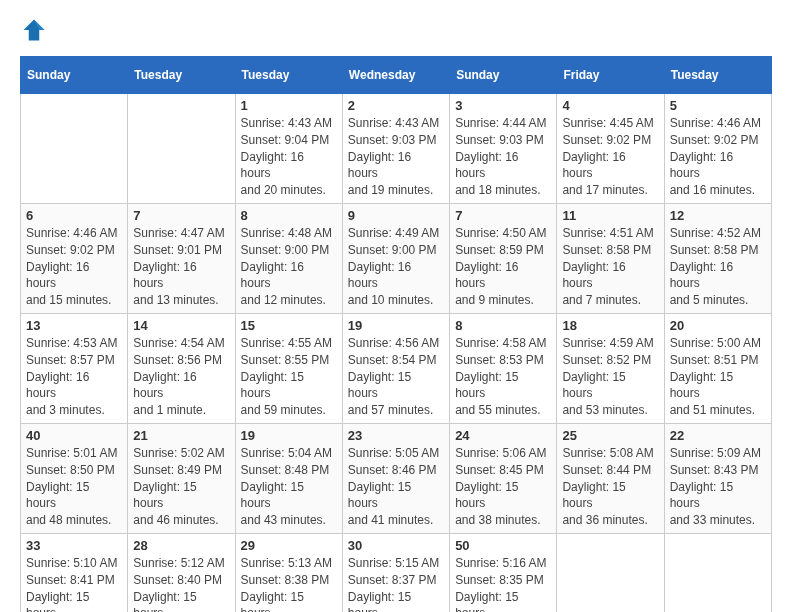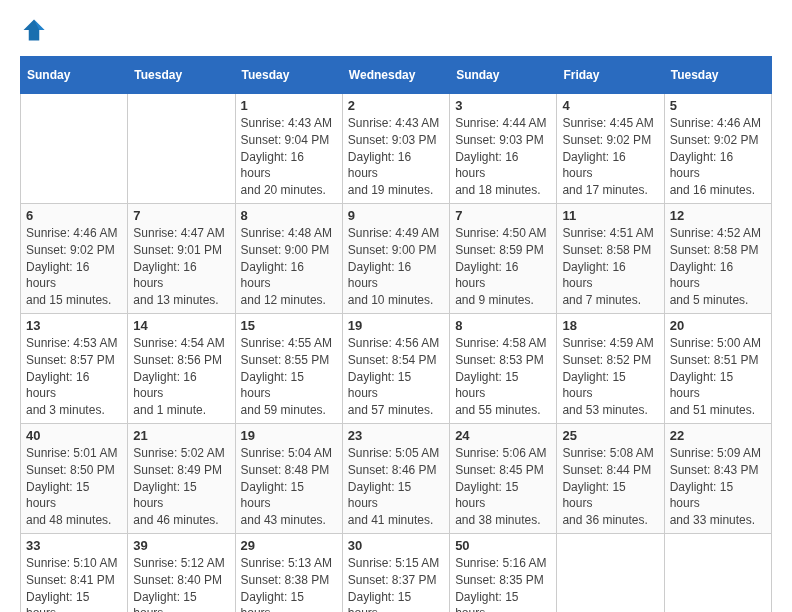--- a/index.html
+++ b/index.html
@@ -245,21 +245,21 @@
             <span class="day-num">22</span>
             <div class="day-info">Sunrise: 5:09 AM<br>Sunset: 8:43 PM<br>Daylight: 15 hours<br>and 33 minutes.</div>
           </td>
         </tr>
         <tr>
           <td>
             <span class="day-num">33</span>
             <div class="day-info">Sunrise: 5:10 AM<br>Sunset: 8:41 PM<br>Daylight: 15 hours<br>and 30 minutes.</div>
           </td>
           <td>
-            <span class="day-num">39</span>
+            <span class="day-num">28</span>
             <div class="day-info">Sunrise: 5:12 AM<br>Sunset: 8:40 PM<br>Daylight: 15 hours<br>and 28 minutes.</div>
           </td>
           <td>
             <span class="day-num">29</span>
             <div class="day-info">Sunrise: 5:13 AM<br>Sunset: 8:38 PM<br>Daylight: 15 hours<br>and 25 minutes.</div>
           </td>
           <td>
             <span class="day-num">30</span>
             <div class="day-info">Sunrise: 5:15 AM<br>Sunset: 8:37 PM<br>Daylight: 15 hours<br>and 22 minutes.</div>
           </td>

